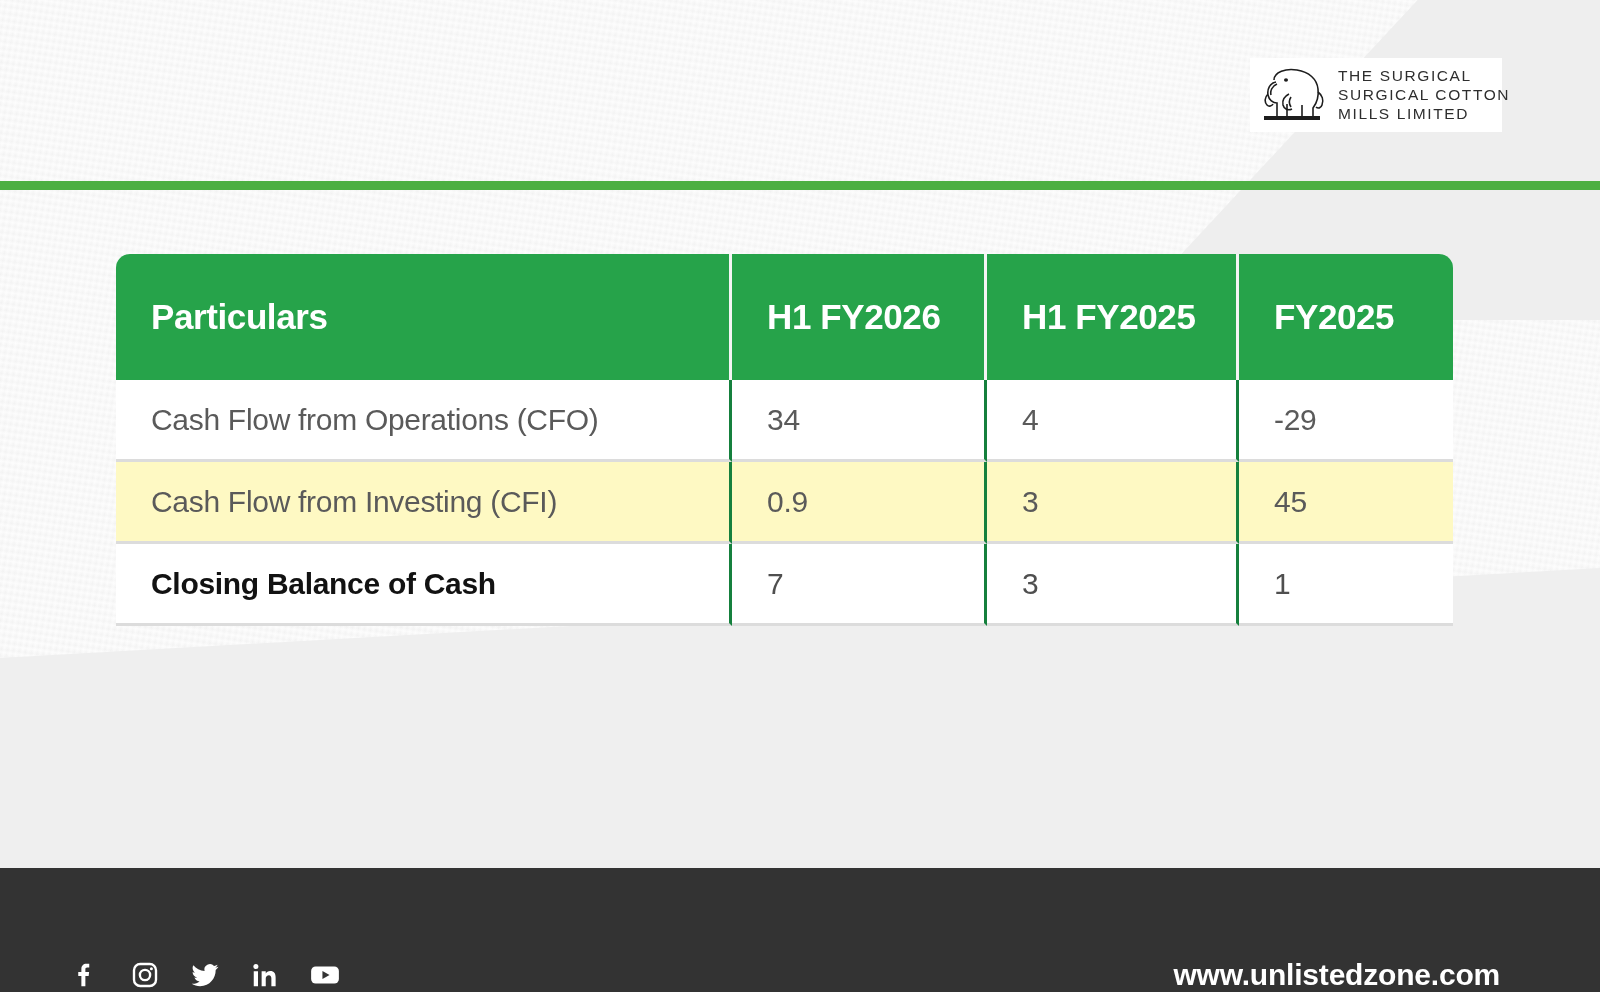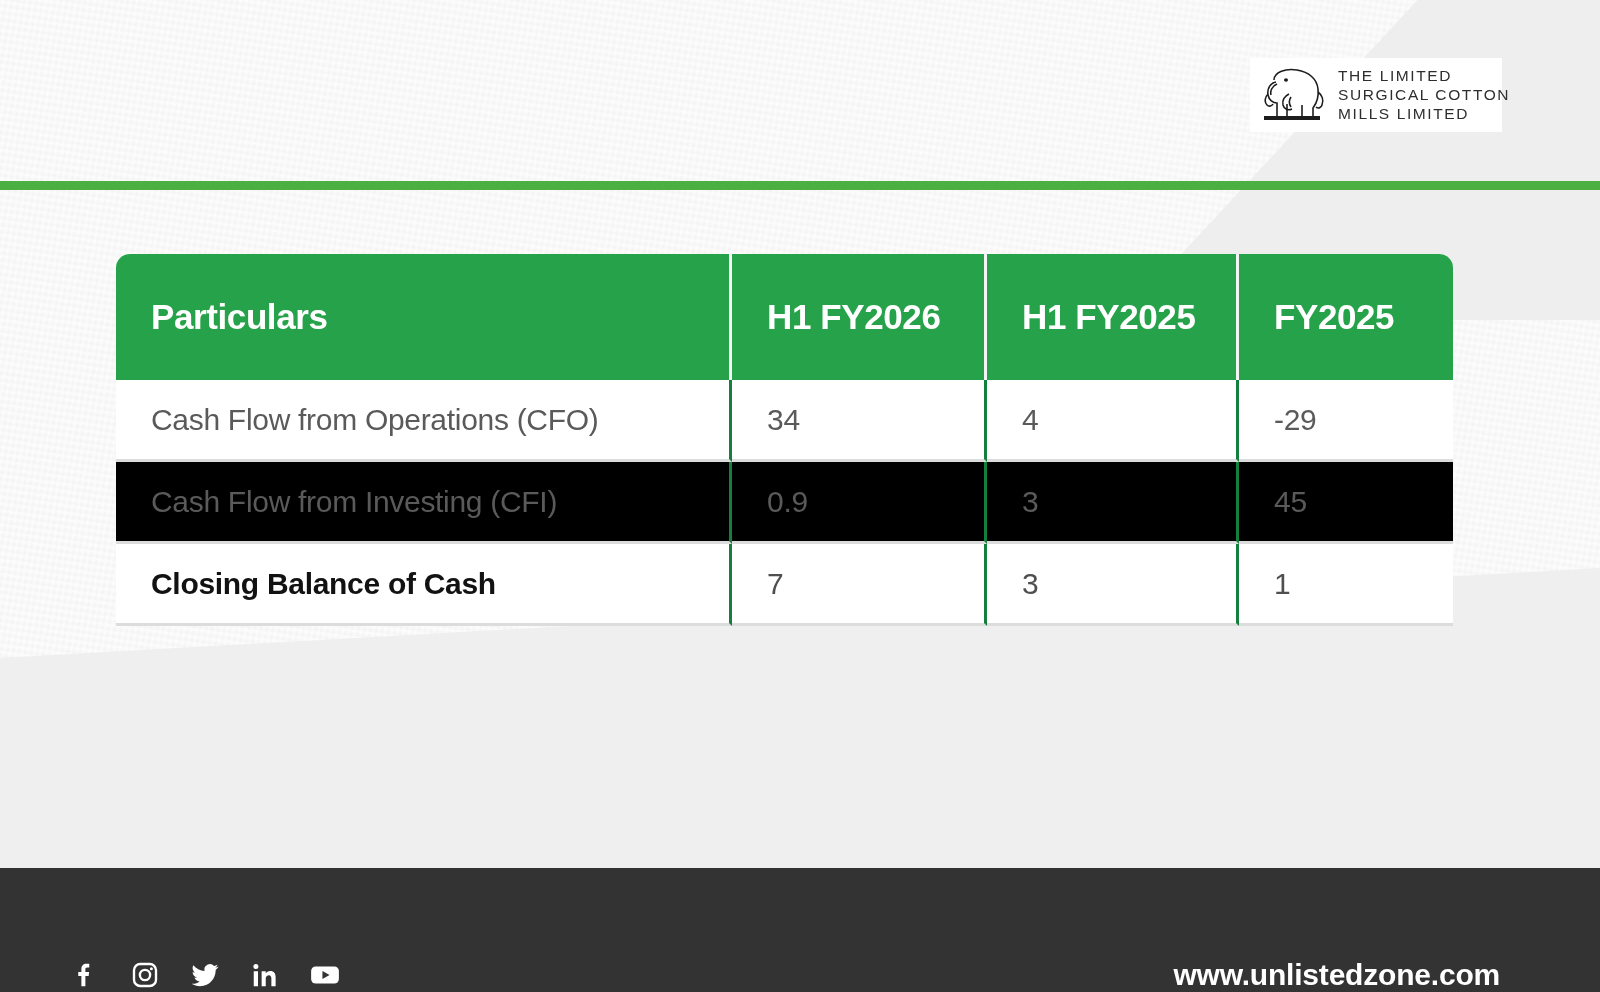--- a/index.html
+++ b/index.html
@@ -122,21 +122,21 @@
     color:#5a5a5a;
     height:82px;
     padding:0 0 0 35px;
     vertical-align:middle;
     letter-spacing:-0.3px;
     border-bottom:3px solid #dcdcdc;
     border-right:3px solid #15803d;
     background:#ffffff;
   }
   tbody td:last-child { border-right:none; }
-  tbody tr.alt td { background:#000000; }
+  tbody tr.alt td { background:#fef9c3; }
   tbody tr.total td {
     color:#121212;
     border-bottom:3px solid #dcdcdc;
   }
   tbody tr.total td.label { font-weight:700; }
   tbody tr.total td.val { font-weight:400; color:#4f4f4f; }
 
   col.c0 { width:616px; }
   col.c1 { width:255px; }
   col.c2 { width:252px; }
@@ -180,21 +180,21 @@
           <path d="M21 20 C16 22, 14 27, 15 31"></path>
           <path d="M12 30 C9 33, 8 38, 11 41 C13 43, 16 42, 17 40"></path>
           <path d="M62 28 C66 31, 68 36, 66 41 C65 44, 62 45, 60 43"></path>
           <ellipse cx="30" cy="16" rx="2" ry="1.7" fill="#1d1d1d" stroke="none"></ellipse>
           <path d="M33 30 C29 32, 26 36, 27 41 C28 45, 32 47, 36 45"></path>
           <path d="M35 33 C33 36, 33 40, 35 43"></path>
         </g>
         <rect x="8" y="52" width="56" height="4" fill="#1d1d1d"></rect>
       </svg>
       <div class="c-lines">
-        <span>THE LIMITED</span>
+        <span>THE SURGICAL</span>
         <span>SURGICAL COTTON</span>
         <span>MILLS LIMITED</span>
       </div>
     </div>
   </div>
 
   <div class="green-rule"></div>
 
   <div class="table-wrap">
     <table>

